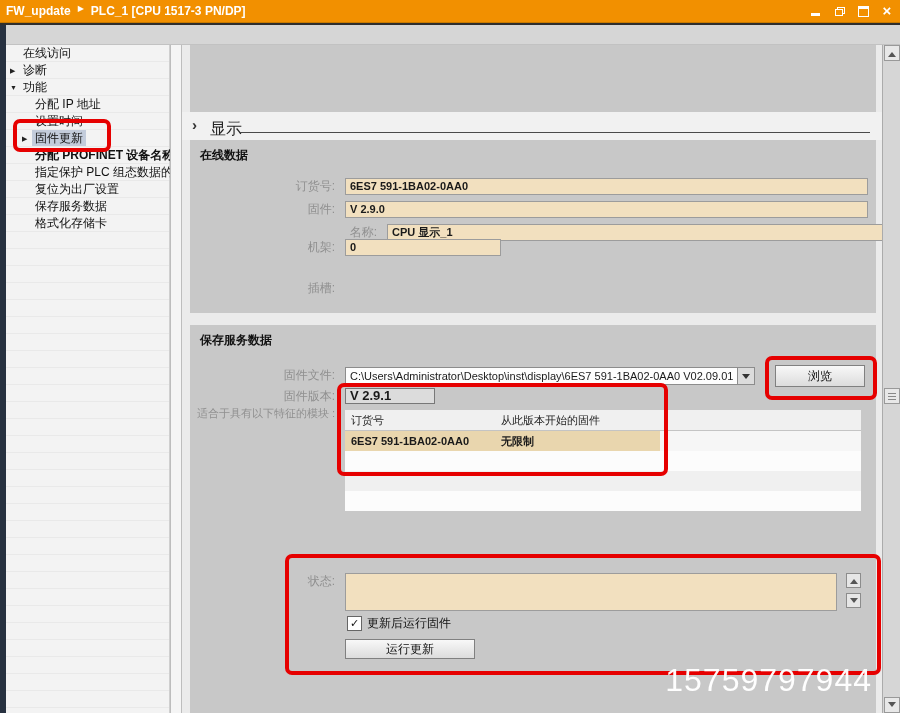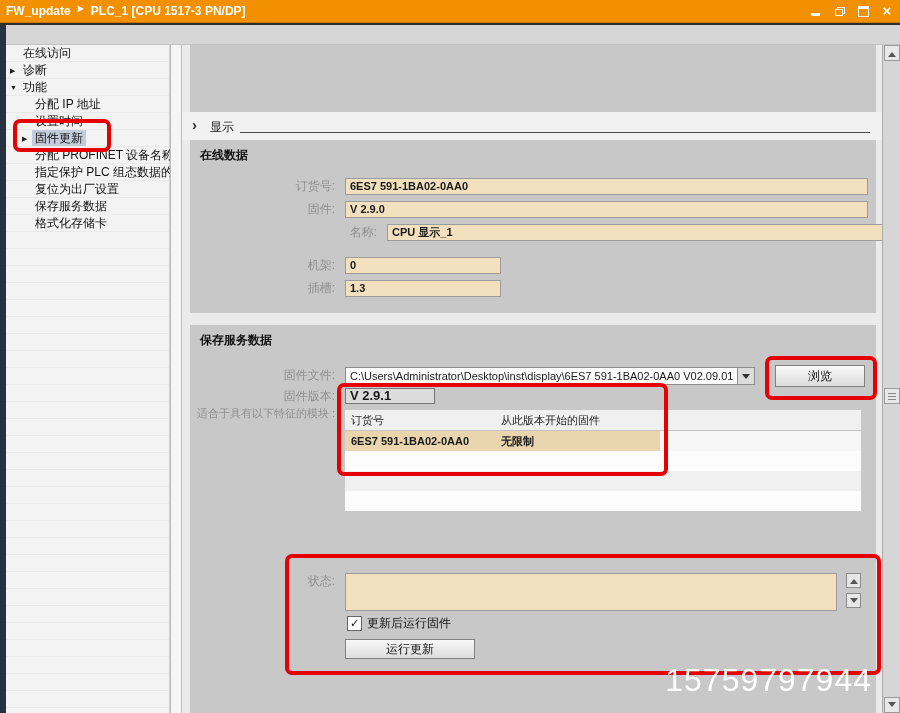--- a/index.html
+++ b/index.html
@@ -35,21 +35,21 @@
   .tree-label{padding:1px 3px;margin-top:15px;}
   .tree-label.selected{background:#C3CCDB;}
   .sidebar-scroll{position:absolute;left:170px;top:45px;width:12px;height:668px;background:#F5F5F5;
                   border-left:1px solid #BDBDBD;border-right:1px solid #BDBDBD;box-sizing:border-box;}
 
   
   .main{position:absolute;left:182px;top:45px;width:700px;height:668px;background:#EBEBEB;}
   .top-block{position:absolute;left:8px;top:0;width:686px;height:67px;background:#C8C8C8;}
   .display-row{position:absolute;left:0;top:67px;width:700px;height:28px;background:#F1F1F1;}
   .chev{position:absolute;left:10px;top:4px;font-size:15px;font-weight:bold;color:#333;}
-  .display-label{position:absolute;left:28px;top:7px;font-size:12px;color:#222;cursor:pointer;}
+  .display-label{position:absolute;left:28px;top:7px;font-size:16px;color:#222;cursor:pointer;}
   .display-rule{position:absolute;left:58px;top:20px;width:630px;height:1px;background:#4A4A4A;}
 
   .panel{position:absolute;left:8px;width:686px;background:#C8C8C8;}
   .panel1{top:95px;height:173px;}
   .panel2{top:280px;height:388px;}
   .panel-title{position:absolute;left:10px;top:7px;font-weight:bold;font-size:12px;color:#111;}
 
   .form-row{position:absolute;left:0;width:686px;height:17px;}
   .f-label{position:absolute;left:0;top:0;width:145px;text-align:right;color:#909090;font-size:12px;line-height:16px;}
   .f-value{position:absolute;left:155px;top:0;height:15px;line-height:15px;background:#F2E0BF;border:1px solid #9C9C9C;
@@ -135,21 +135,21 @@
   <div class="toolbar-strip"></div>
   <div class="left-edge"></div>
 
   <div class="sidebar" id="sidebar">
       <div class="tree-item" style="padding-left: 14px;"><span class="tree-label">在线访问</span></div>
       <div class="tree-item" style="padding-left: 14px;"><span class="tree-arrow">▶</span><span class="tree-label">诊断</span></div>
       <div class="tree-item" style="padding-left: 14px;"><span class="tree-arrow">▼</span><span class="tree-label">功能</span></div>
       <div class="tree-item" style="padding-left: 26px;"><span class="tree-label">分配 IP 地址</span></div>
       <div class="tree-item" style="padding-left: 26px;"><span class="tree-label">设置时间</span></div>
       <div class="tree-item" style="padding-left: 26px;"><span class="tree-arrow indent">▶</span><span class="tree-label selected">固件更新</span></div>
-      <div class="tree-item" style="padding-left: 26px;"><span class="tree-label">分配 PROFINET 设备名称</span></div>
+      <div class="tree-item" style="padding-left: 26px; font-weight: bold;"><span class="tree-label">分配 PROFINET 设备名称</span></div>
       <div class="tree-item" style="padding-left: 26px;"><span class="tree-label">指定保护 PLC 组态数据的密码</span></div>
       <div class="tree-item" style="padding-left: 26px;"><span class="tree-label">复位为出厂设置</span></div>
       <div class="tree-item" style="padding-left: 26px;"><span class="tree-label">保存服务数据</span></div>
       <div class="tree-item" style="padding-left: 26px;"><span class="tree-label">格式化存储卡</span></div>
     </div>
   <div class="sidebar-scroll"></div>
 
   <div class="main">
     <div class="top-block"></div>
 
@@ -167,27 +167,26 @@
             <span class="f-value f-wide">6ES7 591-1BA02-0AA0</span>
           </div>
           <div class="form-row" style="top: 61px;">
             <span class="f-label">固件:</span>
             <span class="f-value f-wide">V 2.9.0</span>
           </div>
           <div class="form-row" style="top: 84px; margin-left: 42px;">
             <span class="f-label">名称:</span>
             <span class="f-value f-wide">CPU 显示_1</span>
           </div>
-          <div class="form-row" style="top: 117px;">
+          <div class="form-row" style="top: 99px;">
             <span class="f-label">机架:</span>
             <span class="f-value f-narrow">0</span>
           </div>
           <div class="form-row" style="top: 140px;">
             <span class="f-label">插槽:</span>
-            <span class="f-value f-narrow">1.3</span>
           </div>
         </div>
     </div>
 
     <div class="panel panel2">
       <div class="panel-title">保存服务数据</div>
 
       <div class="form-row" style="top:42px;">
         <span class="f-label">固件文件:</span>
         <span class="combo">

